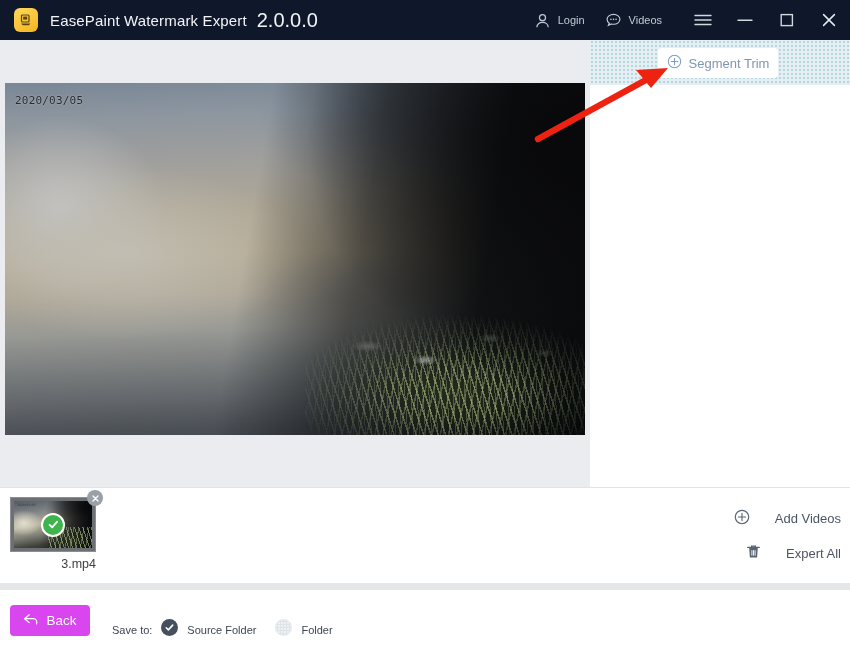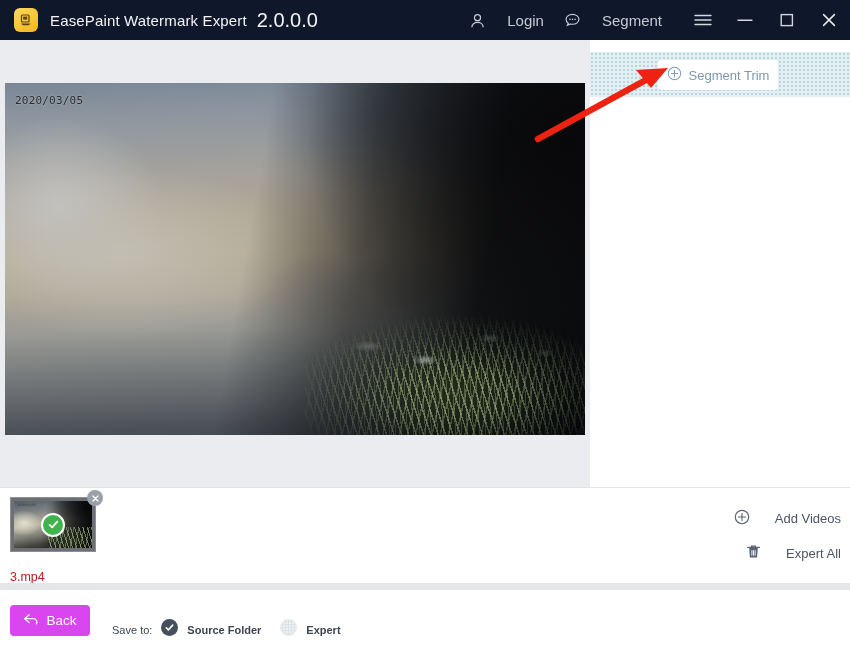--- a/index.html
+++ b/index.html
@@ -57,23 +57,23 @@
   .tb-right {
     position: absolute;
     right: 0; top: 0;
     height: 40px;
     display: flex;
     align-items: center;
   }
   .tb-item {
     display: flex;
     align-items: center;
-    gap: 21px;
+    gap: 7px;
     color: #c3cad3;
-    font-size: 15px;
+    font-size: 11px;
     margin-right: 20px;
     cursor: default;
   }
   .tb-icon { display: flex; align-items: center; }
   .win-btn {
     width: 42px; height: 40px;
     display: flex;
     align-items: center;
     justify-content: center;
     cursor: default;
@@ -206,21 +206,21 @@
 
   
   .right-panel {
     position: absolute;
     left: 590px; top: 40px;
     width: 260px; height: 447px;
     background: #ffffff;
   }
   .trim-band {
     position: absolute;
-    left: 0; top: 12px;
+    left: 0; top: 0;
     width: 260px; height: 45px;
     background-color: #e4eff3;
     background-image: radial-gradient(circle, #b9d6df 1px, rgba(0,0,0,0) 1.2px);
     background-size: 4px 4px;
   }
   .trim-btn {
     position: absolute;
     left: 68px; top: 8px;
     width: 120px; height: 30px;
     background: #ffffff;
@@ -319,24 +319,24 @@
     width: 16px; height: 16px;
     border-radius: 50%;
     background: #9aa0a8;
     display: flex;
     align-items: center;
     justify-content: center;
     z-index: 5;
     cursor: default;
   }
   .thumb-name {
-    margin-top: 18px;
-    text-align: left;
+    margin-top: 5px;
+    text-align: right;
     font-size: 12.5px;
-    color: #b91c1c;
+    color: #404040;
   }
 
   .strip-actions {
     position: absolute;
     right: 0; top: 0;
     width: 180px; height: 96px;
   }
   .strip-action {
     position: absolute;
     right: 9px;
@@ -404,21 +404,21 @@
     border-radius: 50%;
     background-color: #eef1f3;
     background-image: radial-gradient(circle, #dde4e8 1px, rgba(0,0,0,0) 1.1px);
     background-size: 3px 3px;
     border: 1px solid #e6eaed;
     box-sizing: border-box;
     flex: none;
     margin-left: 10px;
     cursor: default;
   }
-  .saveto-label { cursor: default; font-weight: bold; }
+  .saveto-label { cursor: default; }
 </style>
 </head>
 <body>
 
 <div class="app">
 
   <div class="titlebar">
     <div class="app-logo">
       <svg width="14" height="14" viewBox="0 0 14 14">
         <rect x="2.5" y="2" width="7.5" height="7" rx="1" fill="none" stroke="#5a4410" stroke-width="1.2"></rect>
@@ -442,21 +442,21 @@
 
       <div class="tb-item">
         <span class="tb-icon">
           <svg width="17" height="17" viewBox="0 0 18 18">
             <path d="M9 2.6c3.9 0 6.8 2.3 6.8 5.2S12.9 13 9 13c-.8 0-1.6-.1-2.3-.3l-3.1 1.5.9-2.3C3.2 11 2.2 9.6 2.2 7.8 2.2 4.9 5.1 2.6 9 2.6z" fill="none" stroke="#c3cad3" stroke-width="1.25"></path>
             <circle cx="6.3" cy="7.8" r=".85" fill="#c3cad3"></circle>
             <circle cx="9" cy="7.8" r=".85" fill="#c3cad3"></circle>
             <circle cx="11.7" cy="7.8" r=".85" fill="#c3cad3"></circle>
           </svg>
         </span>
-        <span>Segment</span>
+        <span>Videos</span>
       </div>
 
       <div class="win-btn">
         <svg width="18" height="14" viewBox="0 0 18 14">
           <path d="M1 2.5h16M1 7h16M1 11.5h16" stroke="#d2d8de" stroke-width="1.4" stroke-linecap="round"></path>
         </svg>
       </div>
       <div class="win-btn">
         <svg width="18" height="14" viewBox="0 0 18 14">
           <path d="M2 7.2h14" stroke="#d2d8de" stroke-width="1.4" stroke-linecap="round"></path>
@@ -584,18 +584,18 @@
 
     <div class="saveto">
       <span>Save to:</span>
       <span class="radio-on">
         <svg width="11" height="11" viewBox="0 0 12 12">
           <path d="M2.4 6.3 L4.8 8.6 L9.5 3.4" fill="none" stroke="#ffffff" stroke-width="1.7" stroke-linecap="round" stroke-linejoin="round"></path>
         </svg>
       </span>
       <span class="saveto-label">Source Folder</span>
       <span class="radio-off"></span>
-      <span class="saveto-label">Expert</span>
+      <span class="saveto-label">Folder</span>
     </div>
 
   </div>
 
 </div>
 
 </body></html>

